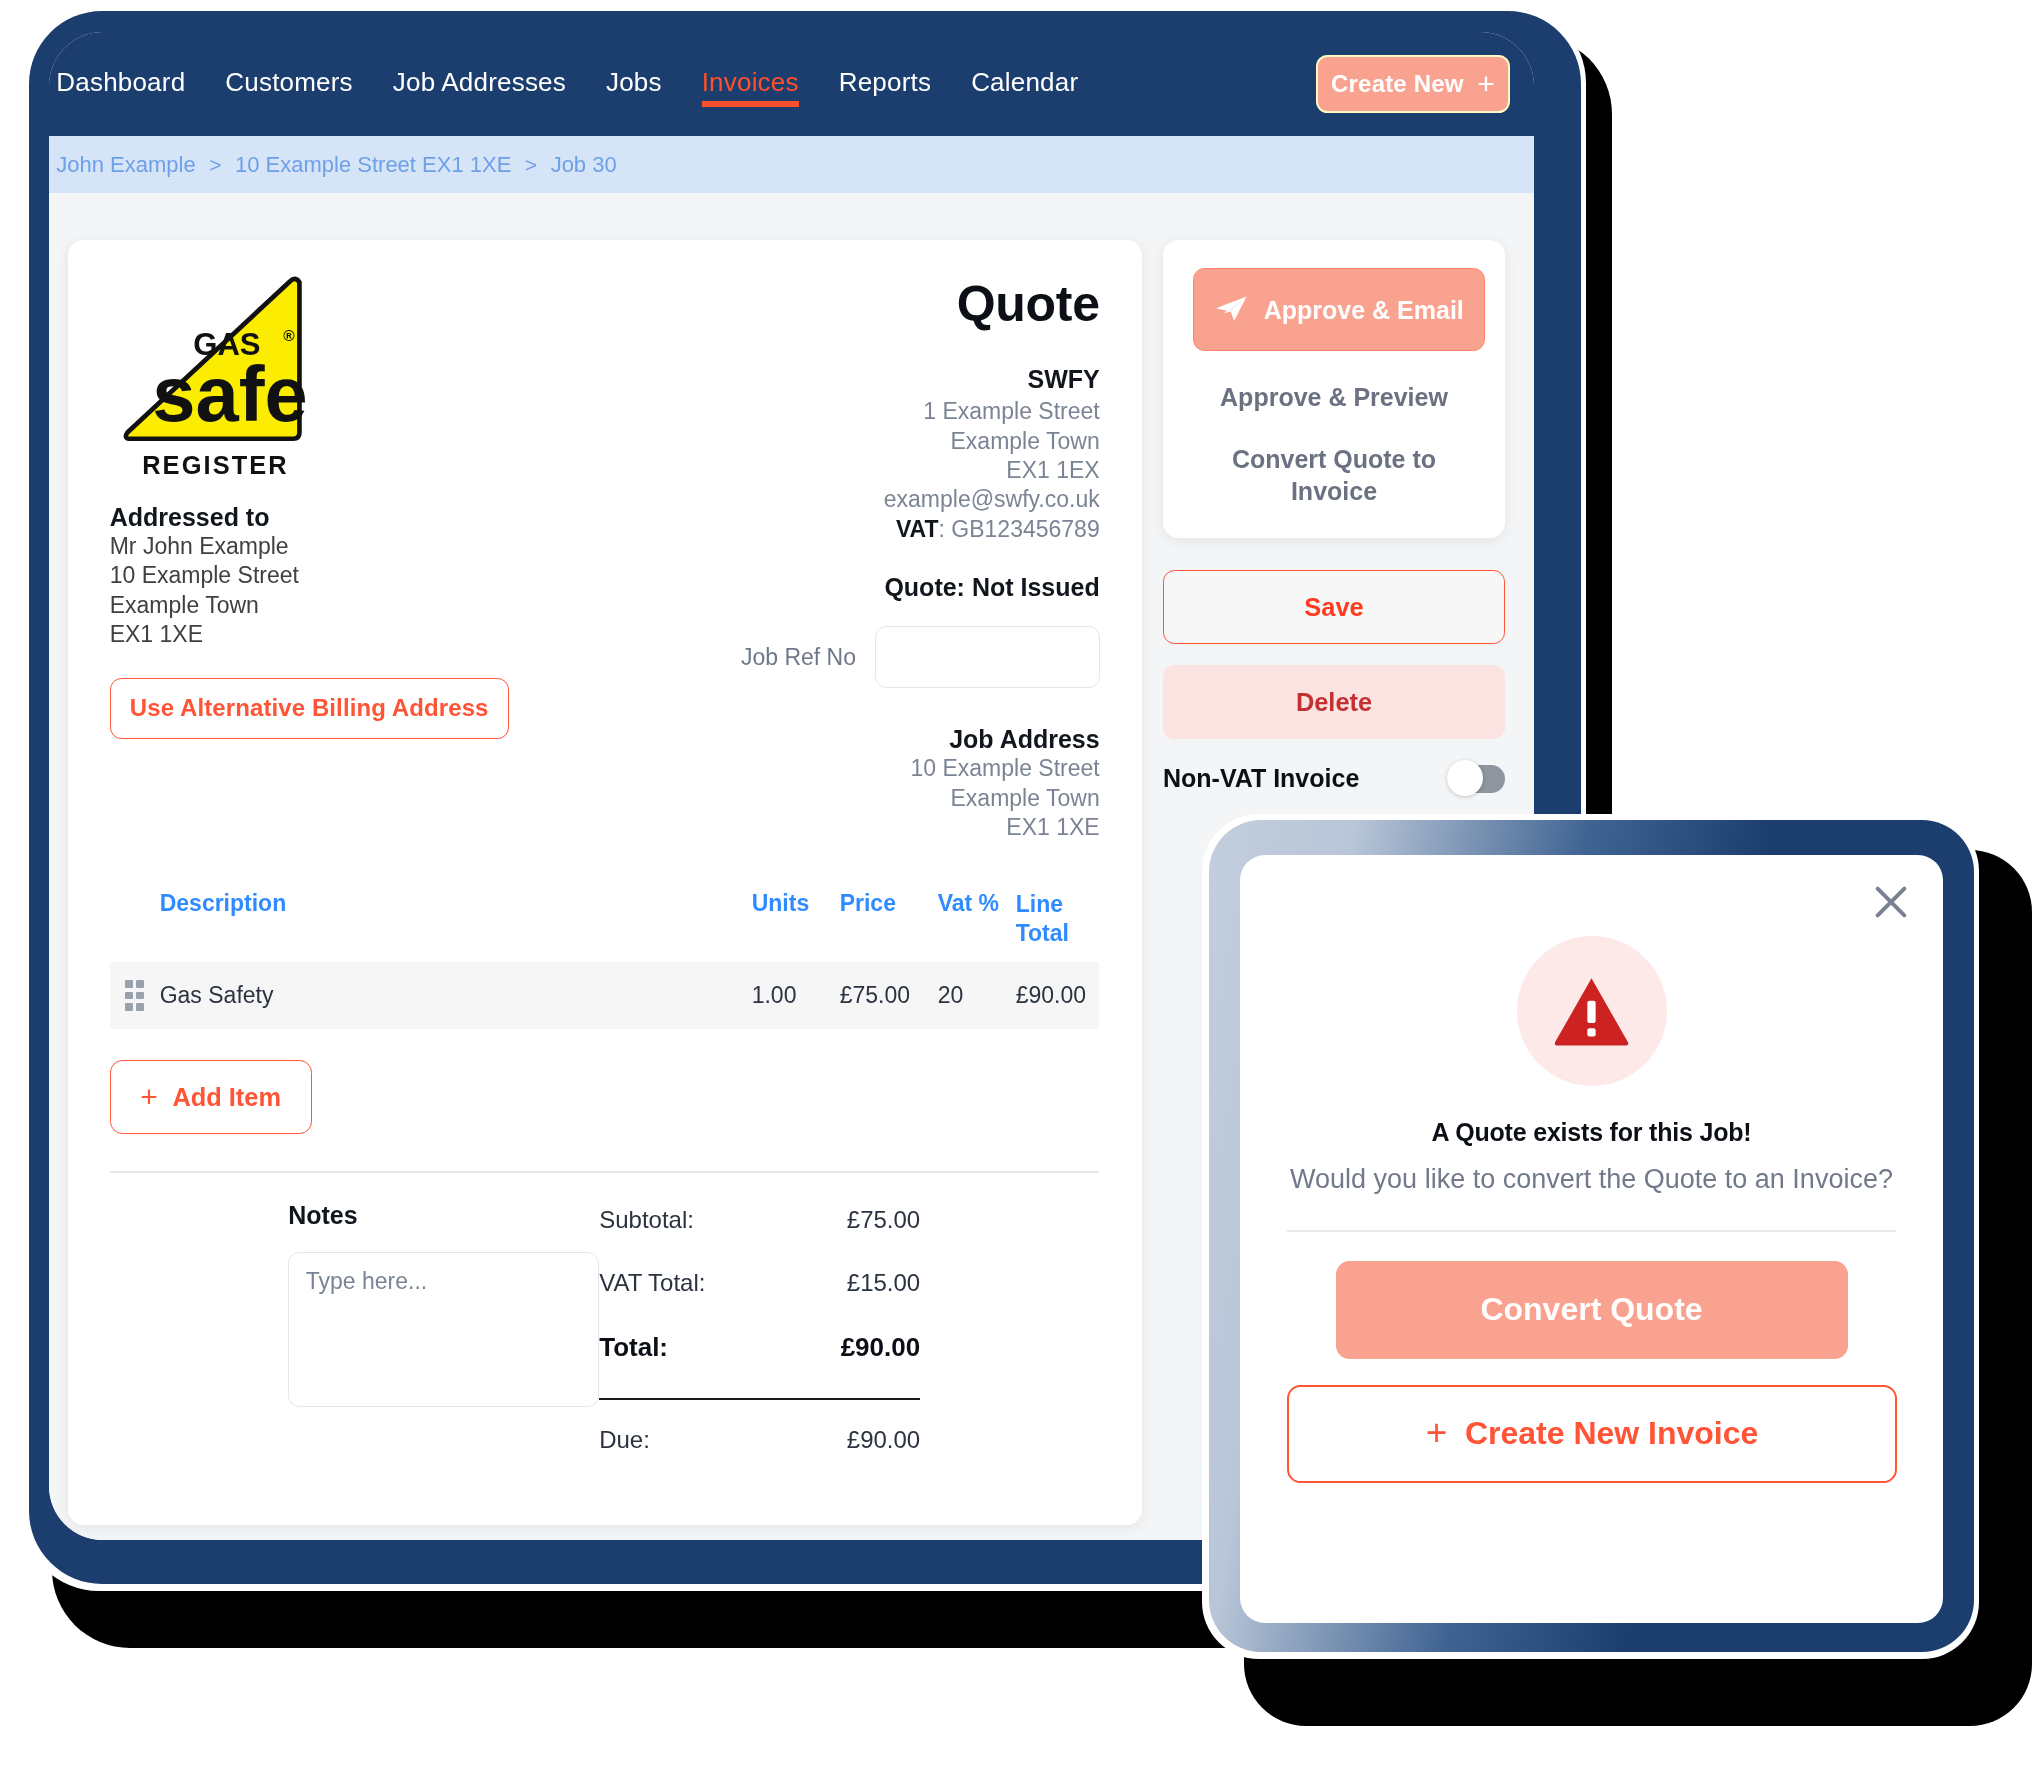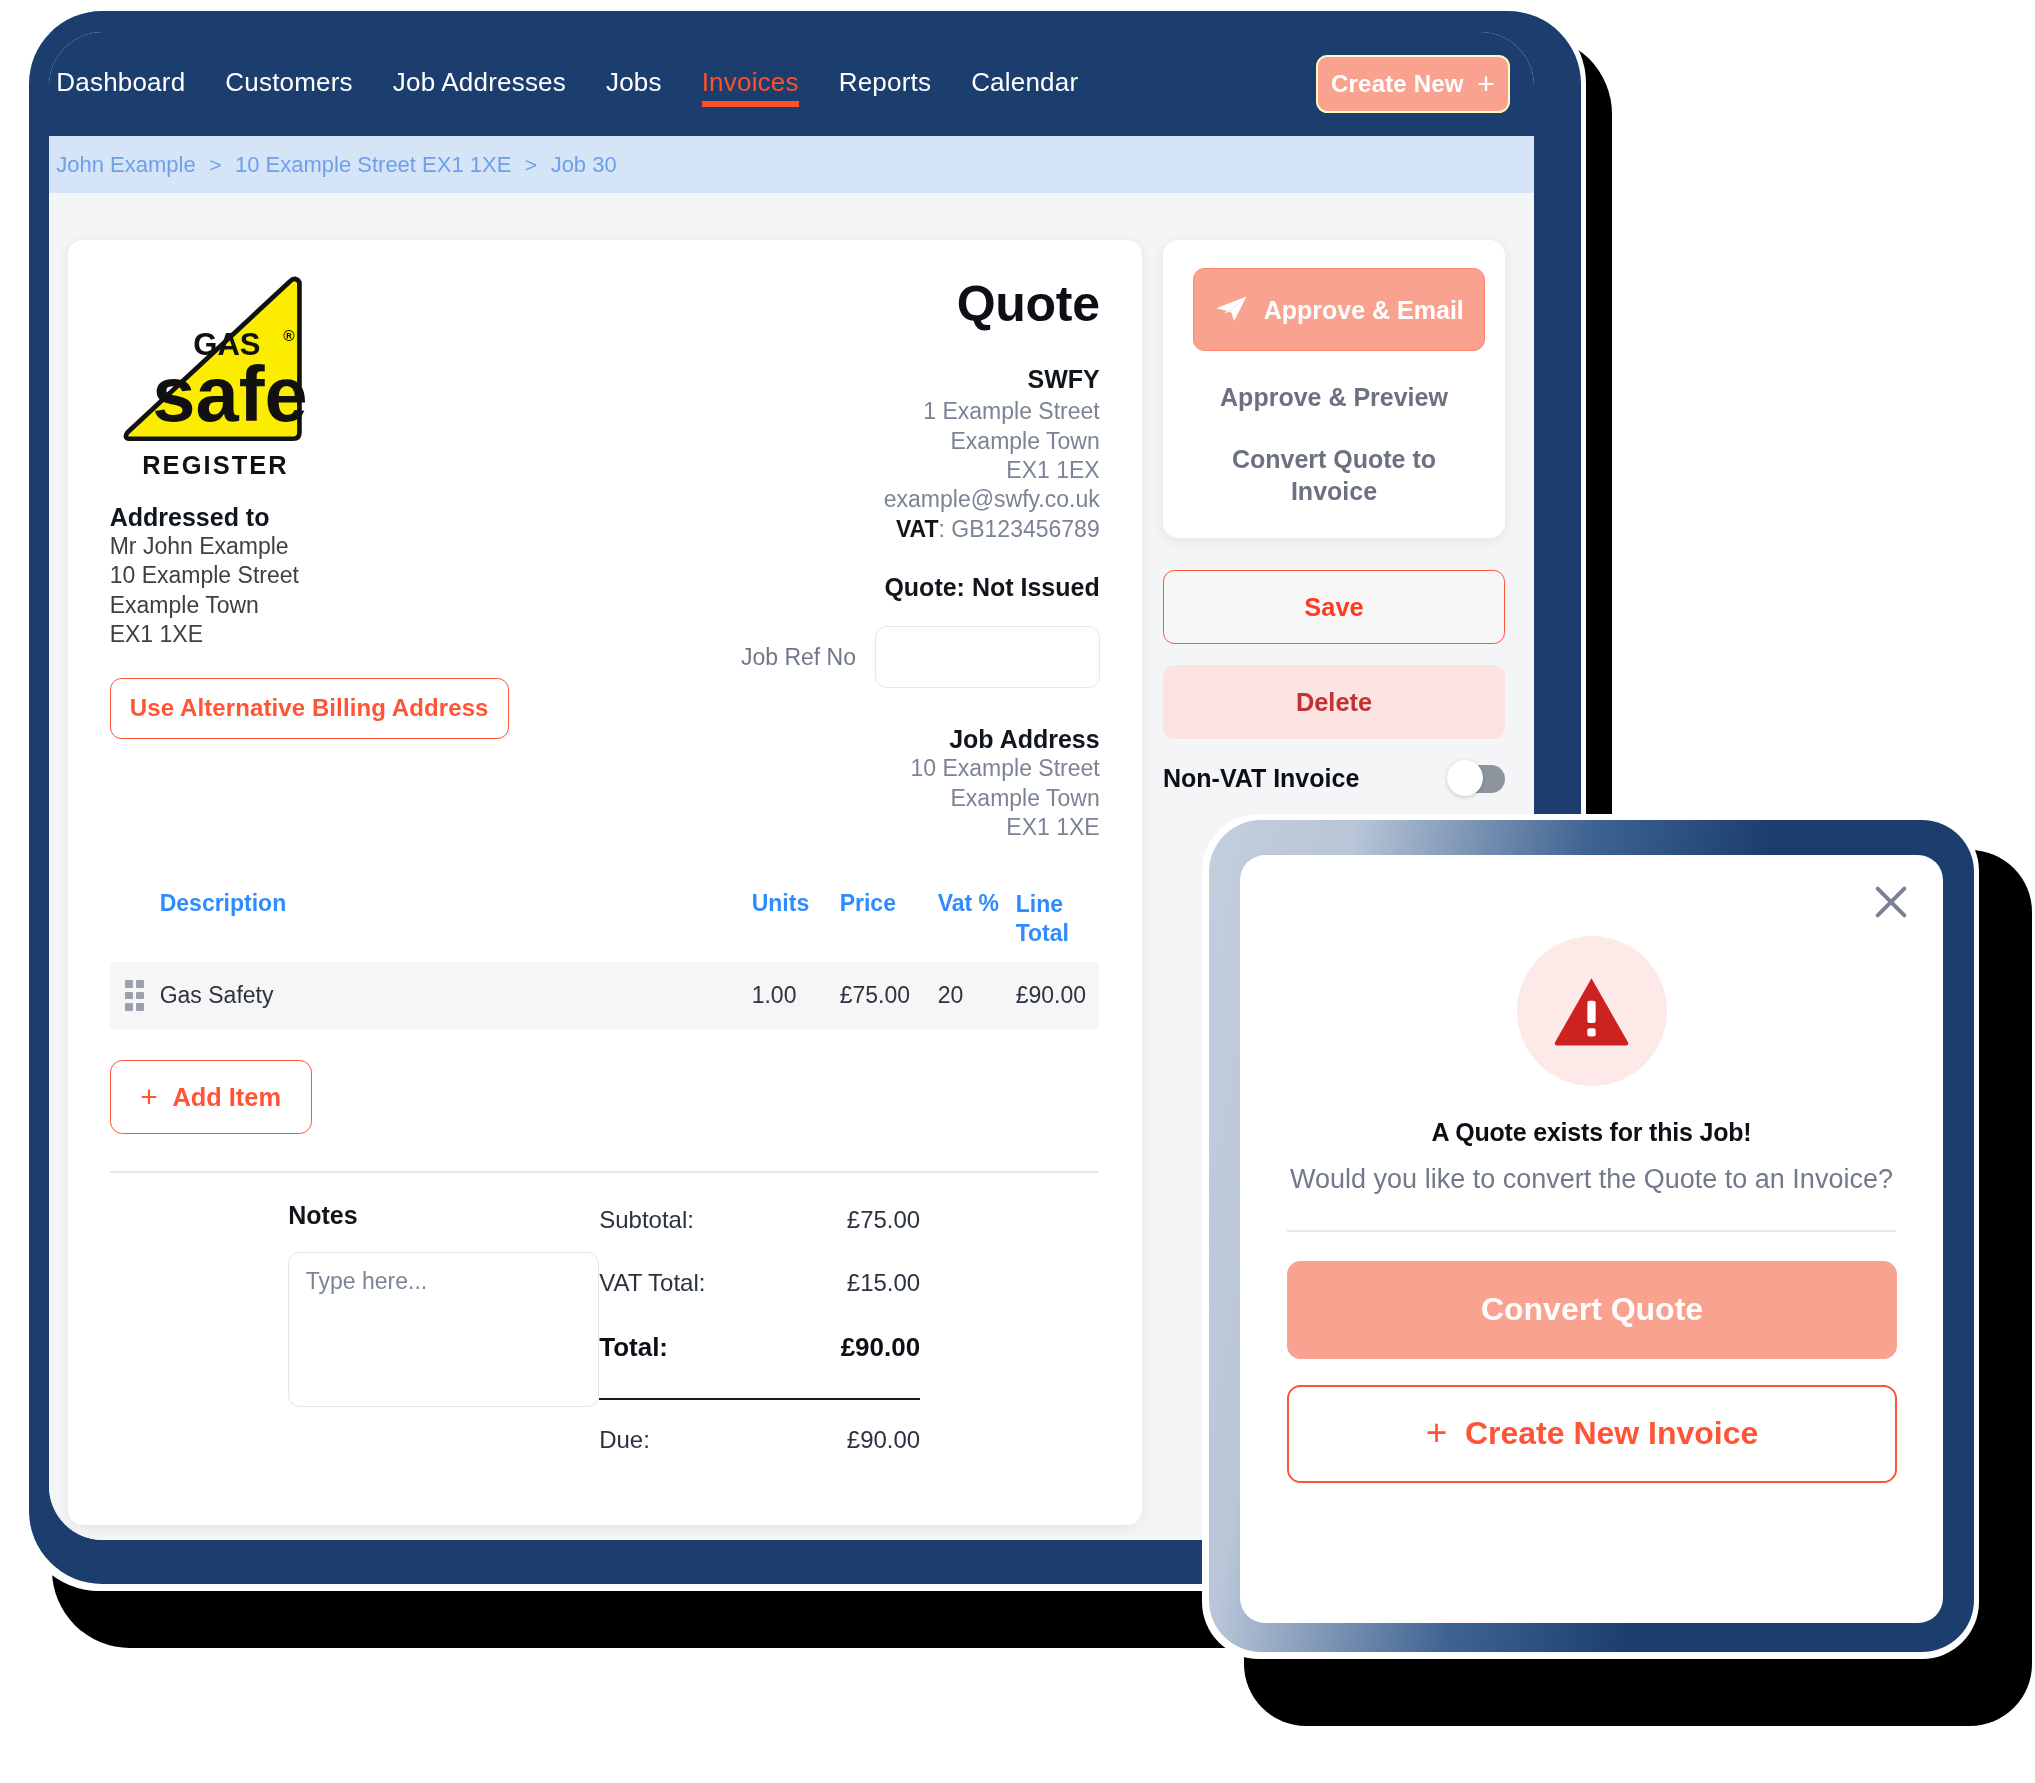--- a/index.html
+++ b/index.html
@@ -482,21 +482,21 @@
     color: #71798a;
     line-height: 1.33;
   }
   .modal-rule {
     margin: 32px 0 0 0;
     height: 1.6px;
     background: #e7e8ea;
   }
   .convert-btn {
     margin: 29px auto 0 auto;
-    width: 610px; height: 98px;
+    width: 512px; height: 98px;
     border-radius: 13.5px;
     background: #f9a290;
     color: #ffffff;
     font-size: 32px;
     font-weight: bold;
     display: flex; align-items: center; justify-content: center;
   }
   .create-invoice-btn {
     margin: 26px auto 0 auto;
     width: 610px; height: 98px;

